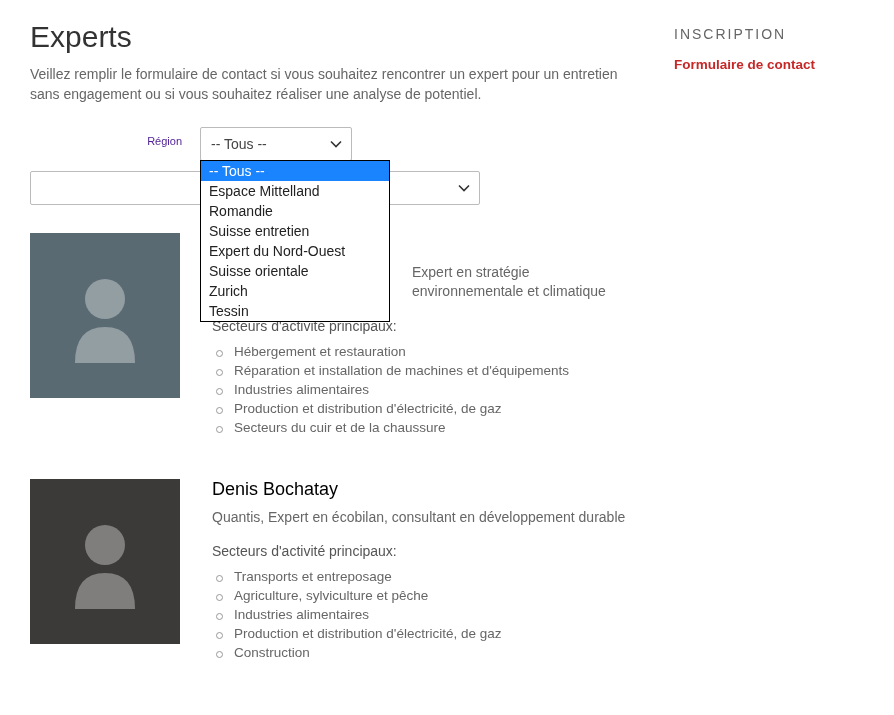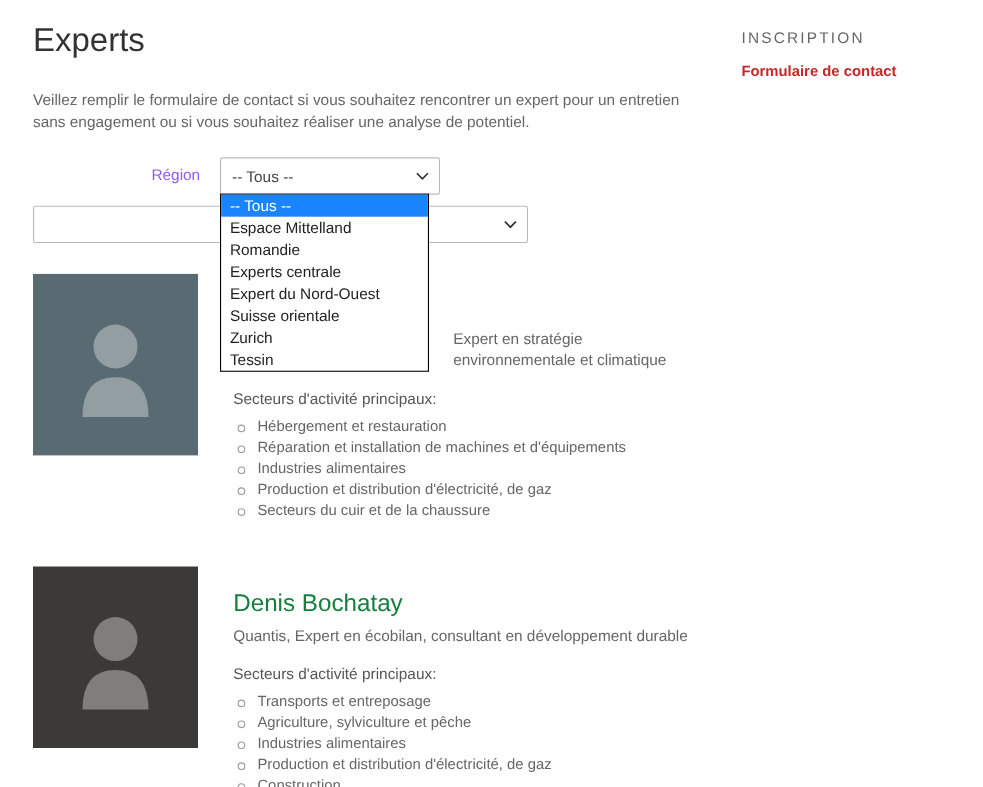--- a/index.html
+++ b/index.html
@@ -14,46 +14,46 @@
     display: flex;
     gap: 40px;
   }
   .main { flex: 1; max-width: 640px; }
   .sidebar { width: 190px; padding-top: 6px; }
 
   h1.page-title {
     font-size: 30px;
     font-weight: 300;
     color: #333;
-    margin-bottom: 26px;
+    margin-bottom: 10px;
   }
   .intro {
     font-size: 14px;
     color: #666;
     line-height: 1.45;
     margin-bottom: 22px;
   }
 
   .filter-row {
     display: flex;
     align-items: flex-start;
     margin-bottom: 10px;
   }
   .filter-label {
     width: 170px;
     text-align: right;
     padding-right: 18px;
     padding-top: 7px;
-    color: #8b5cf6;
-    font-size: 14px;
+    color: #4c1d95;
+    font-size: 11px;
     line-height: 1.3;
   }
   .select-wrap {
     position: relative;
-    width: 200px;
+    width: 152px;
   }
   .select-wrap.wide { width: 450px; }
   .select-box {
     width: 100%;
     height: 34px;
     border: 1px solid #bbb;
     border-radius: 2px;
     background: #fff;
     padding: 0 28px 0 10px;
     font-size: 14px;
@@ -102,25 +102,24 @@
     height: 165px;
     background: #888;
     display:flex;
     align-items:center;
     justify-content:center;
     flex-shrink:0;
   }
   .avatar svg { display:block; }
   .expert-body { flex:1; }
   .expert-name {
-    font-size: 22px;
+    font-size: 18px;
     font-weight: 300;
-    color: #15803d;
+    color: #000000;
     margin-bottom: 8px;
-    margin-top: 20px;
   }
   .expert-role {
     font-size: 14px;
     color: #666;
     margin-bottom: 16px;
     line-height: 1.4;
   }
   .sectors-heading {
     font-size: 14px;
     color: #555;
@@ -184,21 +183,21 @@
           <span class="chevron">
             <svg width="12" height="8" viewBox="0 0 12 8">
                 <path d="M1 1.5 L6 6.5 L11 1.5" stroke="#333" stroke-width="1.6" fill="none"></path>
               </svg>
           </span>
         </div>
         <div class="dropdown-list" id="region-dropdown">
             <div class="option selected">-- Tous --</div>
             <div class="option">Espace Mittelland</div>
             <div class="option">Romandie</div>
-            <div class="option">Experts centrale</div>
+            <div class="option">Suisse entretien</div>
             <div class="option">Expert du Nord-Ouest</div>
             <div class="option">Suisse orientale</div>
             <div class="option">Zurich</div>
             <div class="option">Tessin</div>
           </div>
       </div>
     </div>
 
     <div class="filter-row">
       <div class="select-wrap wide">

